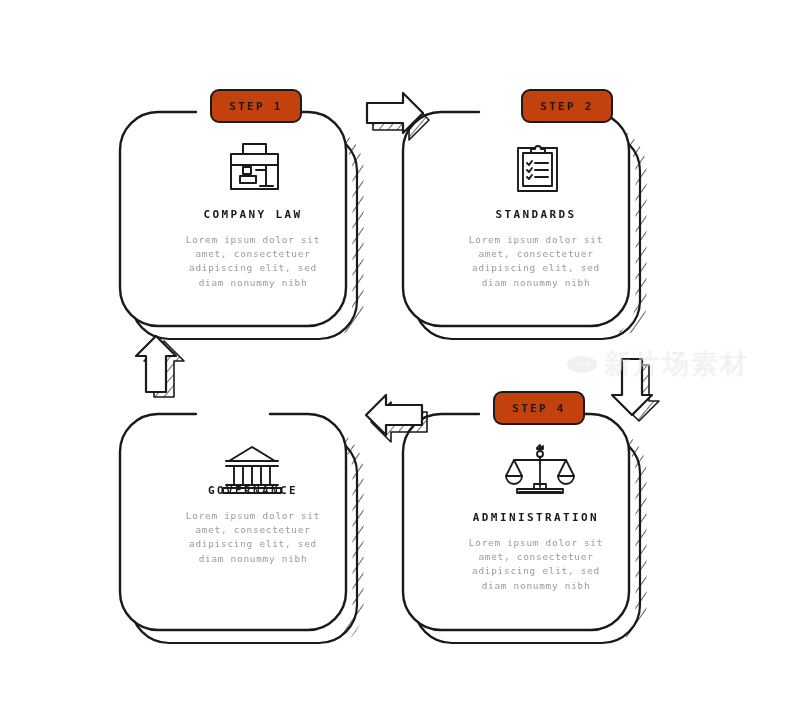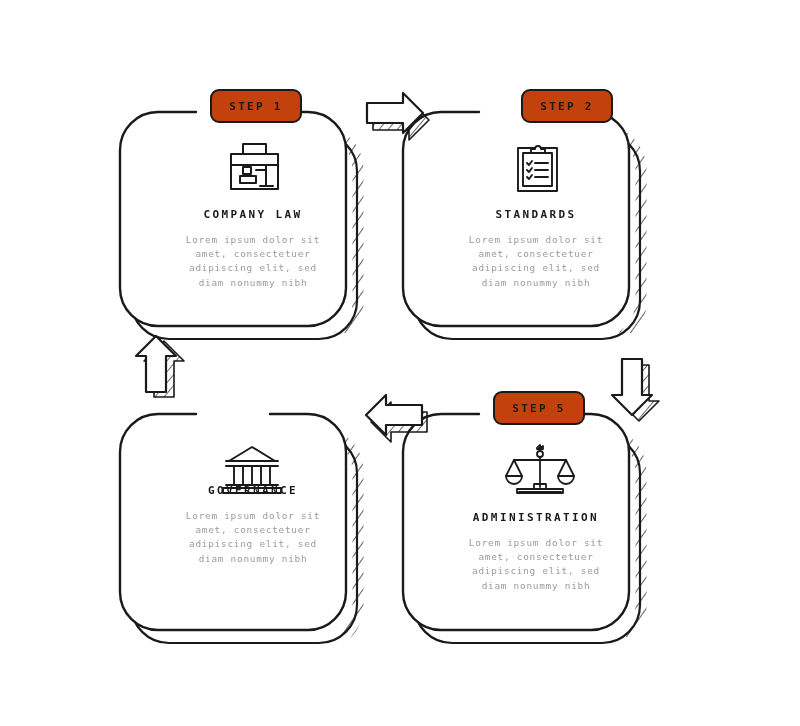--- a/index.html
+++ b/index.html
@@ -198,29 +198,33 @@
       <path d="M366 415 l20 -20 l0 10 l36 0 l0 20 l-36 0 l0 10 z" transform="translate(5,7)" fill="url(#hatch2)" stroke="#1a1a1a" stroke-width="1.6" stroke-linejoin="round"></path>
       <path d="M366 415 l20 -20 l0 10 l36 0 l0 20 l-36 0 l0 10 z" fill="#ffffff" stroke="#1a1a1a" stroke-width="2.2" stroke-linejoin="round"></path>
     </g>
 
     <g>
       <path d="M156 336 l20 20 l-10 0 l0 36 l-20 0 l0 -36 l-10 0 z" transform="translate(8,5)" fill="url(#hatch2)" stroke="#1a1a1a" stroke-width="1.6" stroke-linejoin="round"></path>
       <path d="M156 336 l20 20 l-10 0 l0 36 l-20 0 l0 -36 l-10 0 z" fill="#ffffff" stroke="#1a1a1a" stroke-width="2.2" stroke-linejoin="round"></path>
     </g>
   </svg>
 
+  <div class="watermark">
+    <div class="wm-badge">new</div>
+    <div class="wm-text">新片场素材</div>
+  </div>
 
   <div class="badge" style="left:210px;top:89px;">
     <span class="badge-label">STEP 1</span>
   </div>
   <div class="badge" style="left:521px;top:89px;">
     <span class="badge-label">STEP 2</span>
   </div>
   <div class="badge" style="left:493px;top:391px;">
-    <span class="badge-label">STEP 5</span>
+    <span class="badge-label">STEP 4</span>
   </div>
 
   <div class="card-text" style="left:148px;top:203px;">
     <div class="card-title">
       <span class="hl"></span><span class="t">COMPANY LAW</span>
     </div>
     <div class="card-body">
       <div>Lorem ipsum dolor sit</div>
       <div>amet, consectetuer</div>
       <div>adipiscing elit, sed</div>

